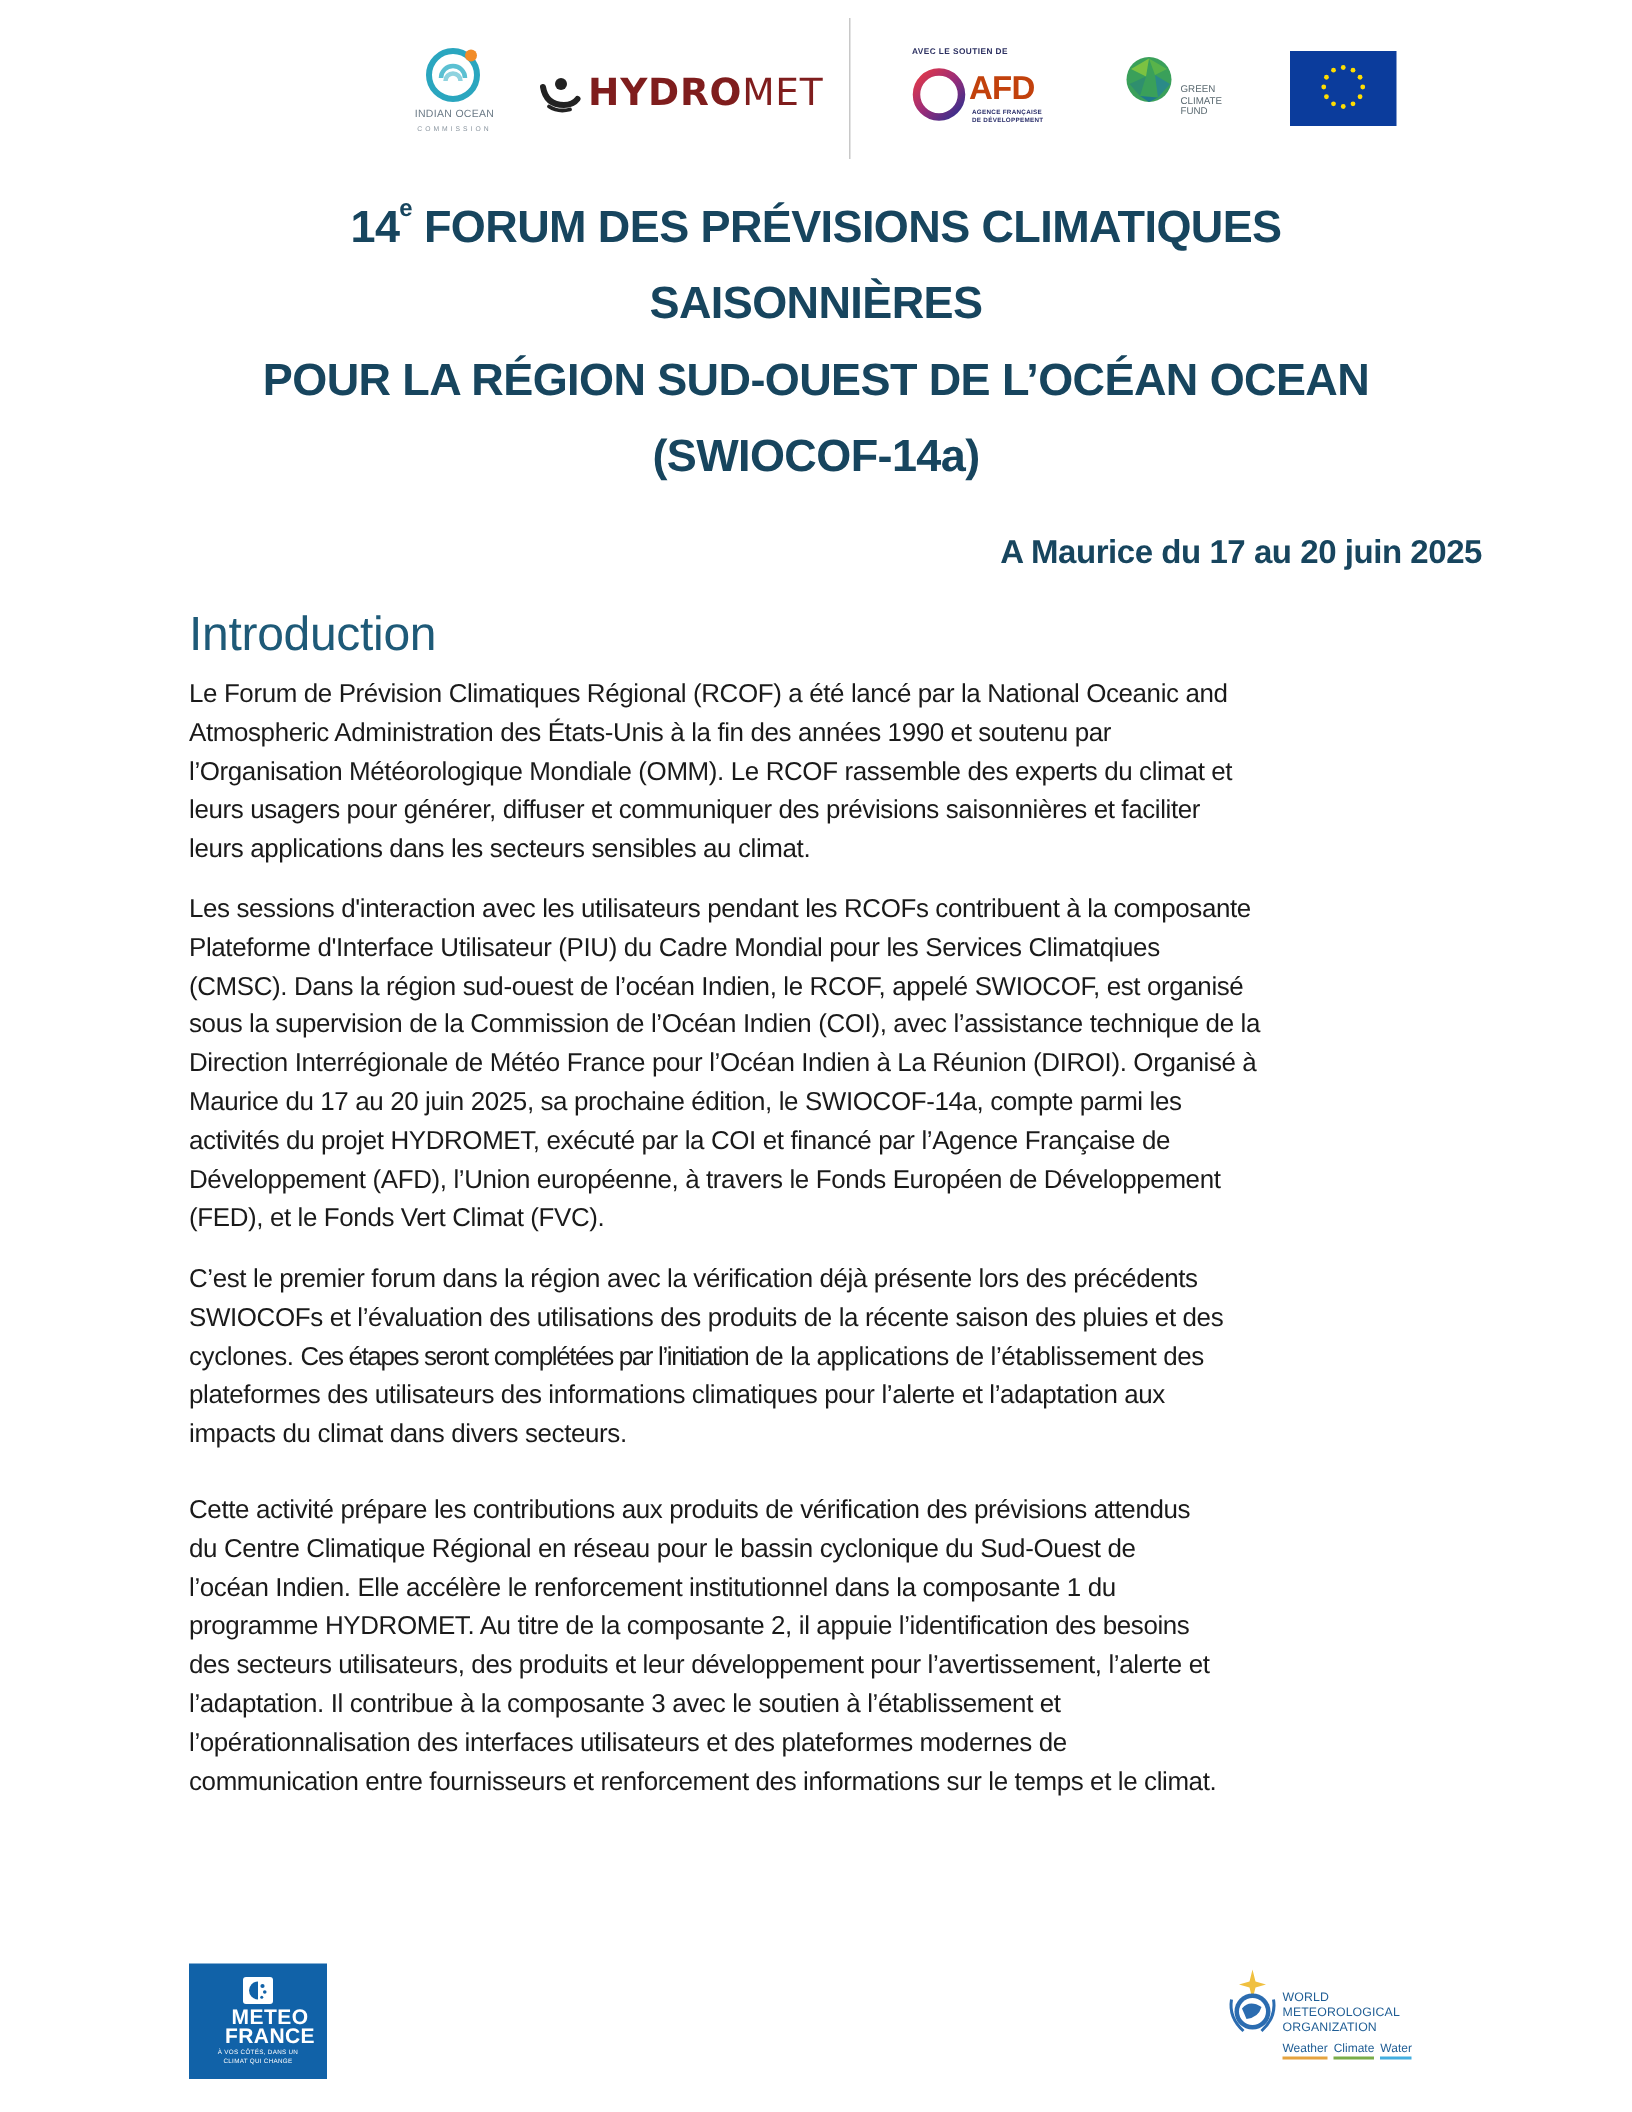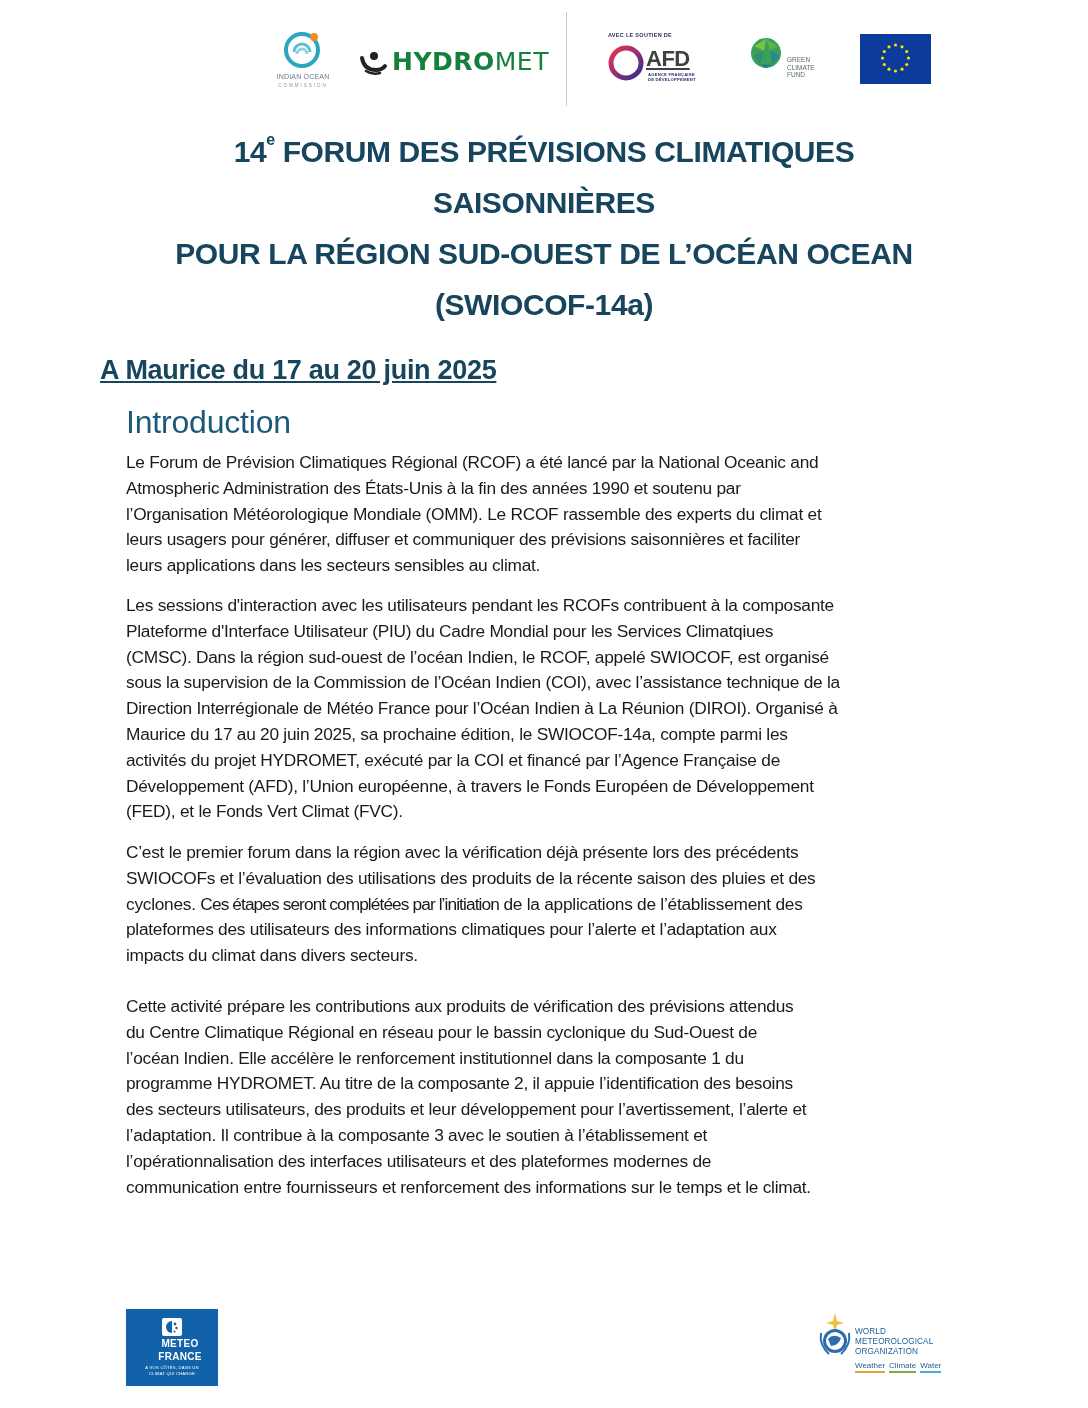--- a/index.html
+++ b/index.html
@@ -7,58 +7,58 @@
 
   
   .logo-bar { position: absolute; top: 0; left: 0; width: 1088px; height: 115px; }
   .ioc { position: absolute; left: 268px; top: 30px; width: 70px; height: 66px; }
   .ioc-mark { position: absolute; left: 16px; top: 0; width: 38px; height: 38px; }
   .ioc-text1 { position: absolute; left: 0; top: 43px; width: 70px; text-align: center; font-size: 7px; color: #6b7a86; letter-spacing: 0.2px; }
   .ioc-text2 { position: absolute; left: 0; top: 53px; width: 70px; text-align: center; font-size: 4.5px; color: #8b96a0; letter-spacing: 2px; }
 
   .hydromet { position: absolute; left: 358px; top: 44px; height: 34px; display: flex; align-items: center; }
   .hydromet-mark { width: 30px; height: 30px; margin-right: 4px; }
-  .hydromet-word { font-size: 25px; color: #15803d; letter-spacing: 0.5px; font-family: "DejaVu Sans", sans-serif; }
+  .hydromet-word { font-size: 25px; color: #7f1d1d; letter-spacing: 0.5px; font-family: "DejaVu Sans", sans-serif; }
   .hydromet-word b { font-weight: bold; }
   .hydromet-word span.light { font-weight: normal; }
 
   .divider { position: absolute; left: 566px; top: 12px; width: 1px; height: 94px; background: #c8c8c8; }
 
   .afd { position: absolute; left: 606px; top: 32px; width: 100px; height: 60px; }
   .afd-soutien { position: absolute; left: 2px; top: 0; font-size: 5.5px; font-weight: bold; color: #2b2f60; letter-spacing: 0.3px; white-space: nowrap; }
   .afd-ring { position: absolute; left: 1px; top: 12px; width: 38px; height: 38px; }
-  .afd-letters { position: absolute; left: 40px; top: 14px; font-size: 22px; font-weight: bold; color: #404040; letter-spacing: -0.5px; text-decoration: underline; }
+  .afd-letters { position: absolute; left: 40px; top: 14px; font-size: 22px; font-weight: bold; color: #c2410c; letter-spacing: -0.5px; }
   .afd-sub { position: absolute; left: 42px; top: 40px; font-size: 4.2px; font-weight: bold; color: #2b2f6b; line-height: 5px; letter-spacing: 0.2px; }
 
   .gcf { position: absolute; left: 750px; top: 36px; width: 80px; height: 50px; }
   .gcf-globe { position: absolute; left: 0; top: 0; width: 34px; height: 36px; }
   .gcf-text { position: absolute; left: 37px; top: 20px; font-size: 6.5px; color: #5b6a71; line-height: 7.5px; }
 
   .eu { position: absolute; left: 860px; top: 34px; width: 71px; height: 50px; background: #0b3c9c; }
   .eu svg { position: absolute; left: 0; top: 0; }
 
   
   .title { position: absolute; left: 100px; top: 126px; width: 888px; text-align: center; color: #17455e; font-weight: bold; font-family: "Liberation Sans", sans-serif; font-size: 30px; line-height: 51px; letter-spacing: -0.4px; }
   .title sup { font-size: 16px; vertical-align: top; line-height: 1; position: relative; top: 6px; }
-  .subtitle { position: absolute; left: 100px; top: 355px; width: 888px; text-align: left; color: #17455e; font-weight: bold; font-size: 27px; letter-spacing: -0.3px; text-decoration: underline; }
+  .subtitle { position: absolute; left: 100px; top: 355px; width: 888px; text-align: right; color: #17455e; font-weight: bold; font-size: 22px; letter-spacing: -0.3px; }
 
   .section-heading { position: absolute; left: 126px; top: 404px; font-size: 32px; color: #1e5a78; font-weight: normal; letter-spacing: -0.2px; }
 
   .para { position: absolute; left: 126px; width: 840px; font-size: 17.3px; line-height: 25.8px; color: #1a1a1a; letter-spacing: -0.25px; }
   .para .ln { display: block; white-space: nowrap; }
   #p1 { top: 450px; }
   #p2 { top: 593px; }
   #p3 { top: 840px; }
   #p4 { top: 994px; }
   .tight { letter-spacing: -0.9px; text-align: center; }
 
   
   .meteo { position: absolute; left: 126px; top: 1309px; width: 92px; height: 77px; background: #1162a8; color: #fff; text-align: center; }
   .meteo-icon { position: absolute; left: 36px; top: 9px; width: 20px; height: 18px; }
-  .meteo-name { position: absolute; left: 0; top: 29px; width: 108px; font-weight: bold; font-size: 10px; line-height: 12.5px; letter-spacing: 0.3px; }
+  .meteo-name { position: absolute; left: 0; top: 29px; width: 108px; font-weight: bold; font-size: 14px; line-height: 12.5px; letter-spacing: 0.3px; }
   .meteo-tag { position: absolute; left: 0; top: 56px; width: 92px; font-size: 4.2px; line-height: 6px; letter-spacing: 0.2px; }
 
   .wmo { position: absolute; left: 815px; top: 1311px; width: 135px; height: 70px; }
   .wmo-emblem { position: absolute; left: 0; top: 0; width: 40px; height: 48px; }
   .wmo-name { position: absolute; left: 40px; top: 16px; font-size: 8.2px; color: #1f5d94; line-height: 10px; letter-spacing: 0.1px; }
   .wmo-tag { position: absolute; left: 40px; top: 50px; font-size: 8px; color: #1f5d94; display: flex; gap: 4px; white-space: nowrap; }
   .wmo-tag span { display: inline-block; padding-bottom: 1px; text-align: center; }
   .wmo-tag .w { border-bottom: 2px solid #e5a33f; }
   .wmo-tag .c { border-bottom: 2px solid #7aad4a; }
   .wmo-tag .wa { border-bottom: 2px solid #43aee0; }

